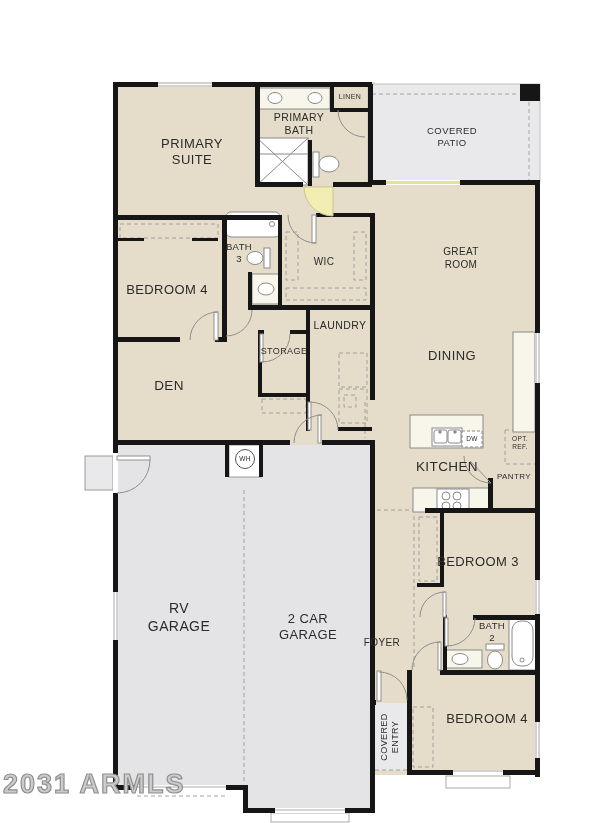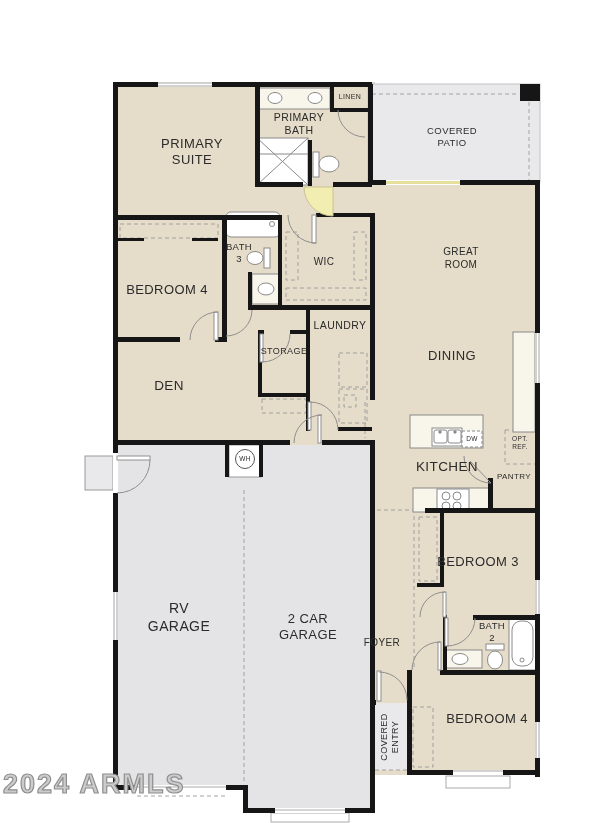--- a/index.html
+++ b/index.html
@@ -315,14 +315,14 @@
   <div class="lbl" style="left:492px;top:632px;font-size:9.5px">
     <span>BATH</span>
     <span>2</span>
   </div>
   <div class="lbl" style="left:487px;top:719px;font-size:13px">BEDROOM 4</div>
   <div class="lbl rot" style="left:390px;top:737px;font-size:9px">
     <span>COVERED</span>
     <span>ENTRY</span>
   </div>
 
-  <div class="watermark">2024 ARMLS</div>
+  <div class="watermark">2031 ARMLS</div>
 </div>
 
 </body></html>

